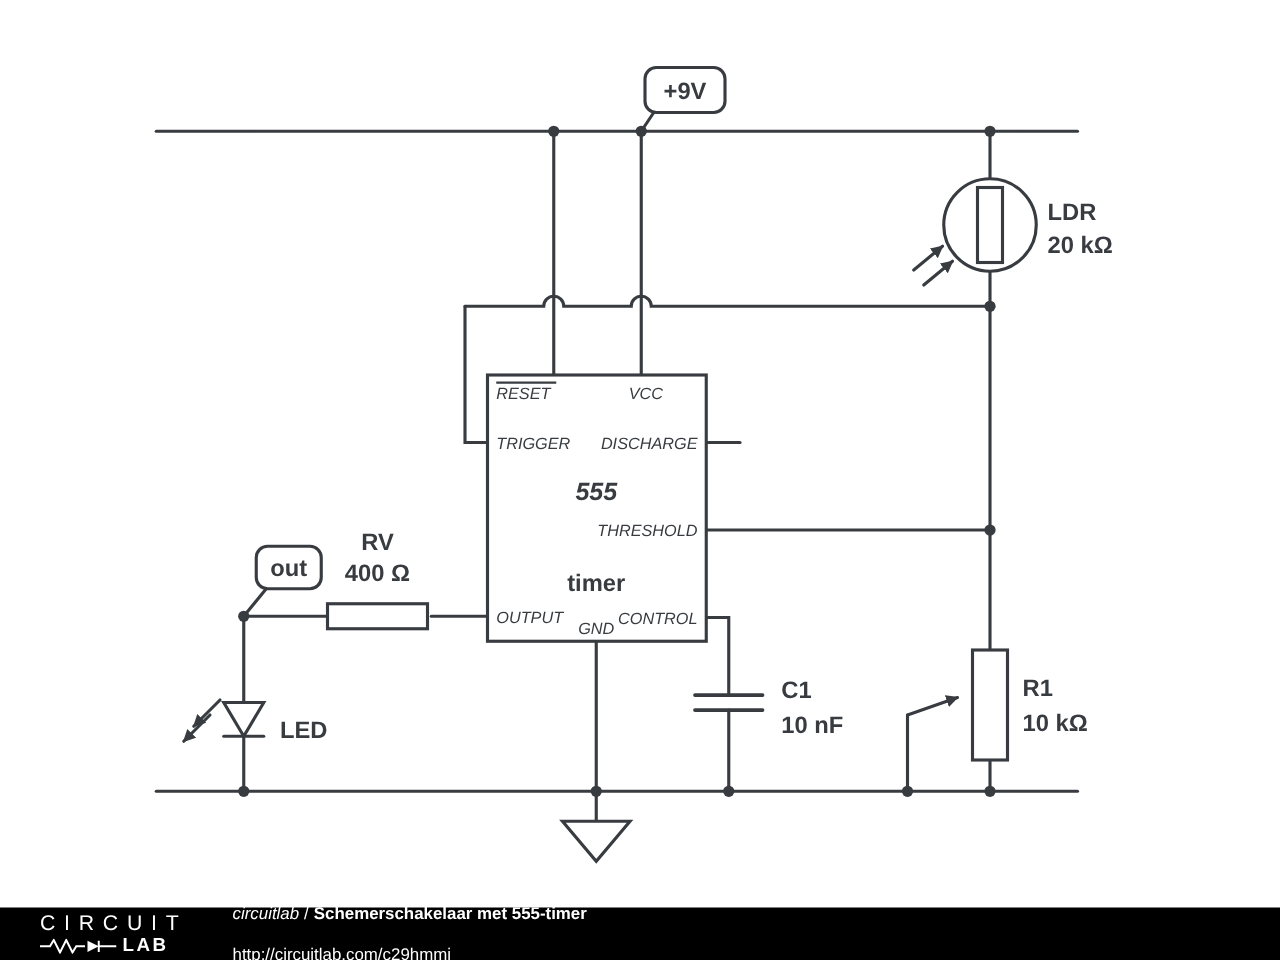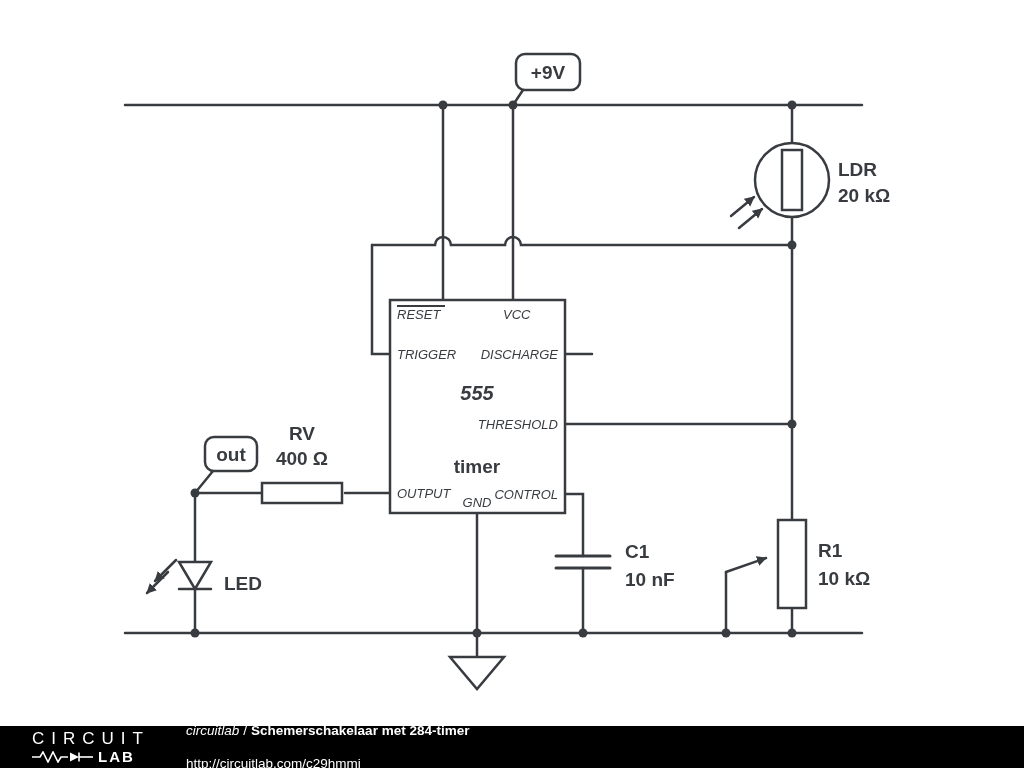--- a/index.html
+++ b/index.html
@@ -160,19 +160,19 @@
           <polyline points="0,6 8,6 11,1 16,11 21,1 26,11 29,6 36,6" fill="none" stroke="#ffffff" stroke-width="1.6"></polyline>
           <polygon points="38,1.5 38,10.5 47,6" fill="#ffffff"></polygon>
           <line x1="47" y1="1.5" x2="47" y2="10.5" stroke="#ffffff" stroke-width="1.6"></line>
           <line x1="47" y1="6" x2="61" y2="6" stroke="#ffffff" stroke-width="1.6"></line>
         </svg>
         <span class="logo-bottom">LAB</span>
       </span>
     </div>
     <div class="meta">
       <div>
-        <span class="author">circuitlab</span><span class="sep">/</span><span class="ctitle">Schemerschakelaar met 284-timer</span>
+        <span class="author">circuitlab</span><span class="sep">/</span><span class="ctitle">Schemerschakelaar met 555-timer</span>
       </div>
       <div class="url">http://circuitlab.com/c29hmmj</div>
     </div>
   </div>
 
 </div>
 
 </body></html>

